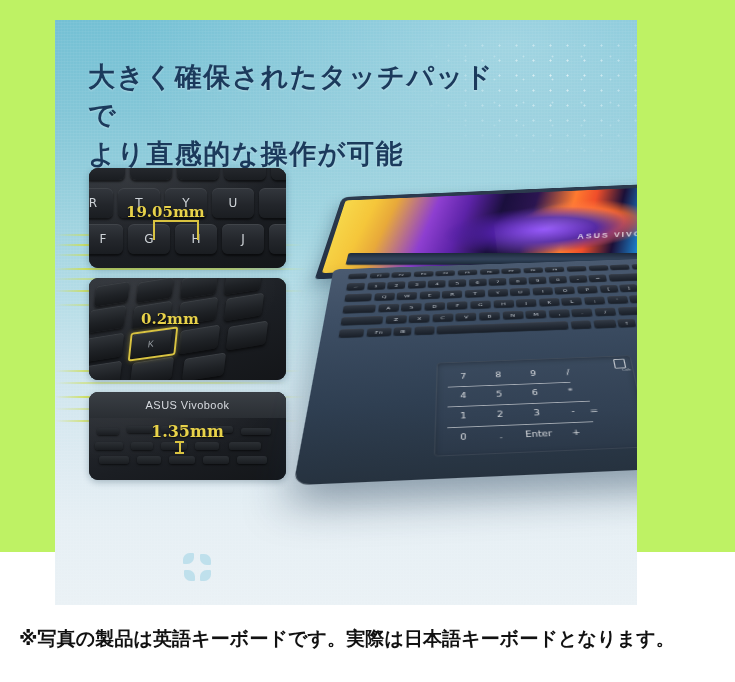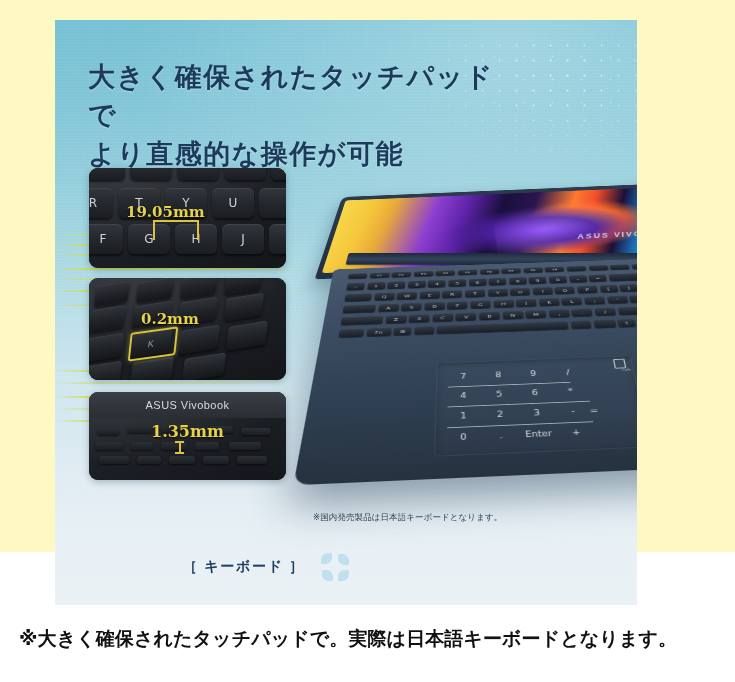--- a/index.html
+++ b/index.html
@@ -1,20 +1,20 @@
 <!DOCTYPE html>
 <html><head>
 <meta charset="utf-8">
 <style>
   html,body{margin:0;padding:0;}
   body{
     width:735px;height:682px;overflow:hidden;background:#fff;
     font-family:"Liberation Sans","DejaVu Sans",sans-serif;
   }
-  .page{position:relative;width:735px;height:552px;background:#fef9c3;}
+  .page{position:relative;width:735px;height:552px;background:#bef264;}
 
   
   .panel{
     position:absolute;left:55px;top:20px;width:582px;height:585px;
     overflow:hidden;
     background:
       radial-gradient(120% 70% at 78% 4%, rgba(255,255,255,.30) 0%, rgba(255,255,255,0) 55%),
       linear-gradient(180deg,#74c0d4 0%,#83c6d7 16%,#9ad1de 32%,#b6dde7 48%,#cfe6ee 62%,#dceaf1 74%,#e6eff4 86%,#eaf1f5 100%);
   }
   
@@ -456,29 +456,27 @@
               <div class="np-cell" style="left: 62px; top: 71px; width: 22px; height: 16px;">Enter</div>
               <div class="np-cell" style="left: 92px; top: 71px; width: 22px; height: 16px;">+</div>
               <div class="np-cell" style="left: 112px; top: 48px; width: 16px; height: 16px;">=</div>
             </div>
           <div class="np-calc"></div>
           <div class="np-calc-lbl">Calc</div>
         </div>
       </div>
     </div>
 
-    <div class="note">※国内発売製品は日本語キーボードとなります。</div>
 
     <div class="fullsize">
-      <span class="fs-tag">［ キーボード ］</span>
       <span class="sparkle">
           <i></i>
           <i></i>
           <i></i>
           <i></i>
         </span>
     </div>
 
   </div>
 
-  <div class="footer">※大きく確保されたタッチパッドで。実際は日本語キーボードとなります。</div>
+  <div class="footer">※写真の製品は英語キーボードです。実際は日本語キーボードとなります。</div>
 
 </div>
 
 </body></html>

